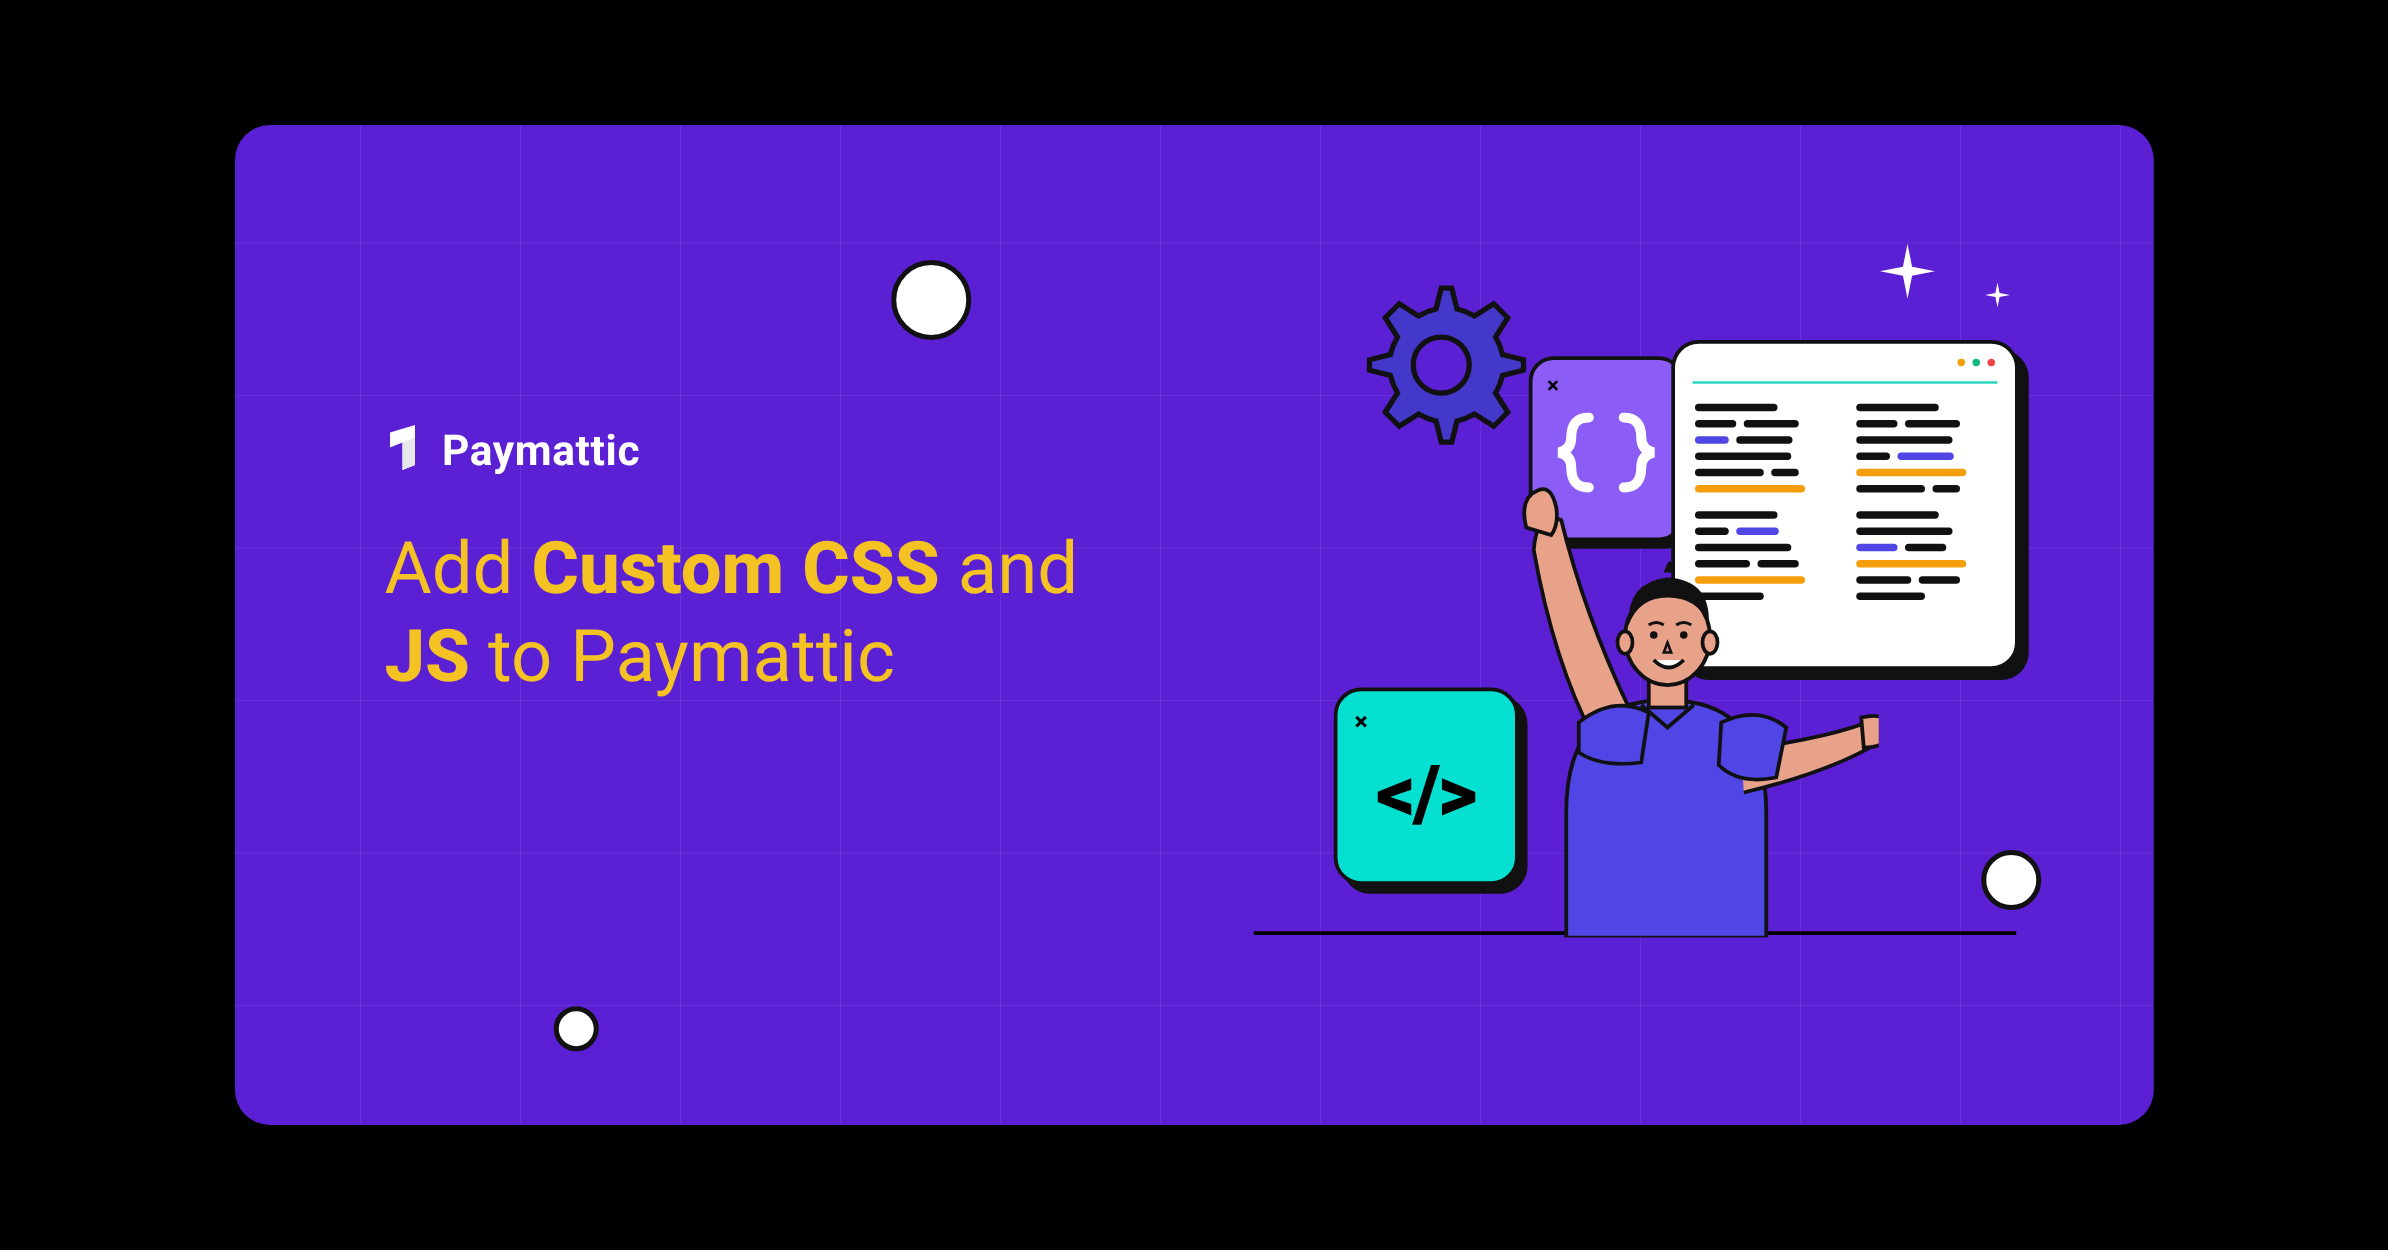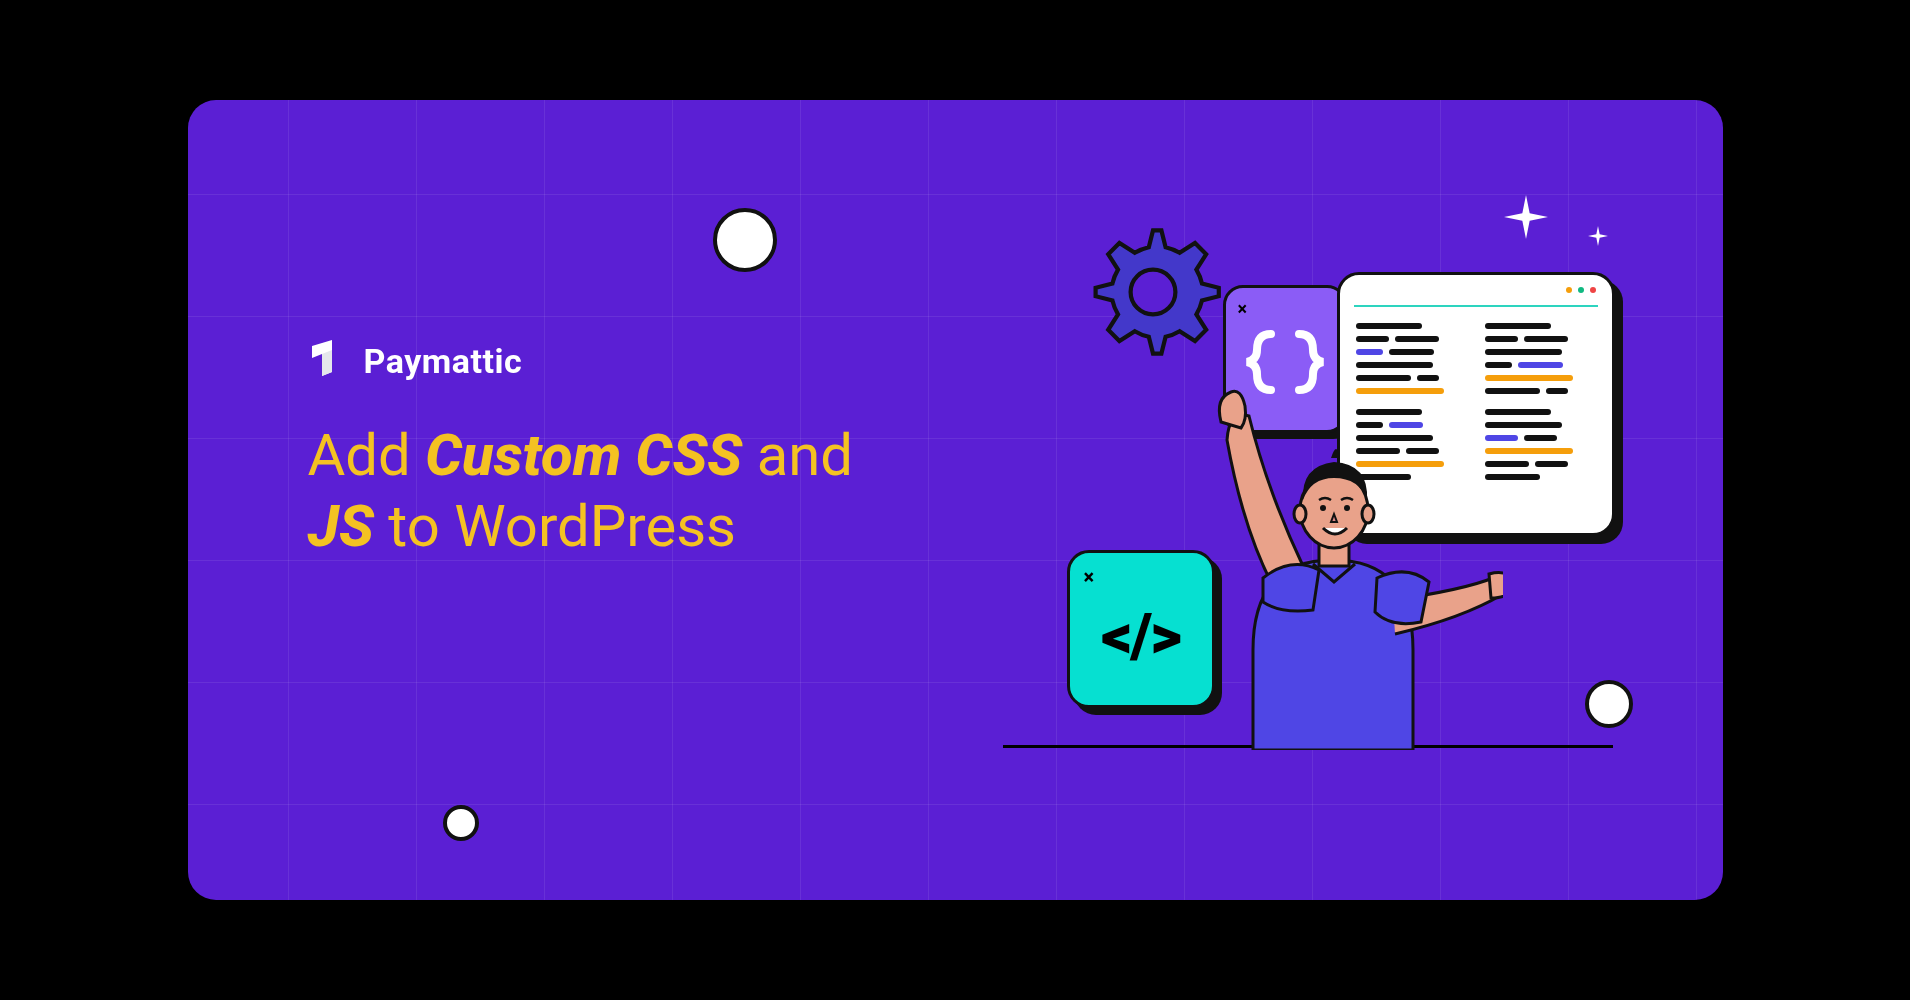--- a/index.html
+++ b/index.html
@@ -29,31 +29,31 @@
 }
 
 .circ { position: absolute; background: #fff; border-radius: 50%; border: 4px solid #111; }
 .c1 { width: 64px; height: 64px; top: 108px; left: 525px; }
 .c2 { width: 36px; height: 36px; top: 705px; left: 255px; }
 .c3 { width: 48px; height: 48px; top: 580px; right: 90px; }
 
 .spark { position: absolute; top: 95px; right: 175px; width: 44px; height: 44px; }
 .spark2{ position: absolute; top: 126px; right: 115px; width: 20px; height: 20px; }
 
-.logo { position: absolute; left: 120px; top: 240px; display: flex; align-items: center; gap: 22px; }
+.logo { position: absolute; left: 120px; top: 240px; display: flex; align-items: center; gap: 12px; }
 .logo-mark { width: 34px; height: 42px; }
 .logo-text { color: #fff; font-size: 34px; font-weight: 700; letter-spacing: .5px; }
 
 .heading {
   position: absolute; left: 120px; top: 320px;
   width: 620px;
   color: #f4c222;
   font-size: 58px; line-height: 1.22; font-weight: 400;
 }
-.heading b { font-weight: 800; font-style: italic; }
+.heading b { font-weight: 800; }
 
 .illus { position: absolute; right: 120px; top: 130px; width: 660px; height: 520px; }
 .baseline { position: absolute; left: 60px; right: -10px; bottom: 2px; height: 3px; background: #000; }
 
 .gear { position: absolute; left: 140px; top: -8px; width: 140px; height: 140px; }
 
 .pcard {
   position: absolute; left: 280px; top: 55px; width: 124px; height: 148px;
   background: #8b5cf6; border: 3px solid #111; border-radius: 20px;
   box-shadow: 6px 6px 0 #111;
@@ -111,21 +111,21 @@
 
   <div class="logo">
     <svg class="logo-mark" viewBox="0 0 34 42">
       <path d="M4 6 L24 0 L24 32 L14 36 L14 14 L4 18 Z" fill="#fff"></path>
       <path d="M14 14 L24 10 L24 32 L14 36 Z" fill="#e5e7eb"></path>
     </svg>
     <span class="logo-text">Paymattic</span>
   </div>
 
   <h1 class="heading">
-    <span>Add </span><b>Custom CSS</b><span> and </span><b>JS</b><span> to WordPress </span><br>
+    <span>Add </span><b>Custom CSS</b><span> and </span><b>JS</b><span> to Paymattic </span><br>
   </h1>
 
   <div class="illus">
     <div class="baseline"></div>
 
     <svg class="gear" viewBox="0 0 100 100">
       <g fill="#4338ca" stroke="#111" stroke-width="3">
         <path d="M50 6 l6 0 l3 12 a34 34 0 0 1 10 4 l11 -7 l8 8 l-7 11 a34 34 0 0 1 4 10 l12 3 l0 6 l-12 3 a34 34 0 0 1 -4 10 l7 11 l-8 8 l-11 -7 a34 34 0 0 1 -10 4 l-3 12 l-6 0 l-3 -12 a34 34 0 0 1 -10 -4 l-11 7 l-8 -8 l7 -11 a34 34 0 0 1 -4 -10 l-12 -3 l0 -6 l12 -3 a34 34 0 0 1 4 -10 l-7 -11 l8 -8 l11 7 a34 34 0 0 1 10 -4 z"></path>
         <circle cx="50" cy="50" r="16" fill="#5b1fd4"></circle>
       </g>

